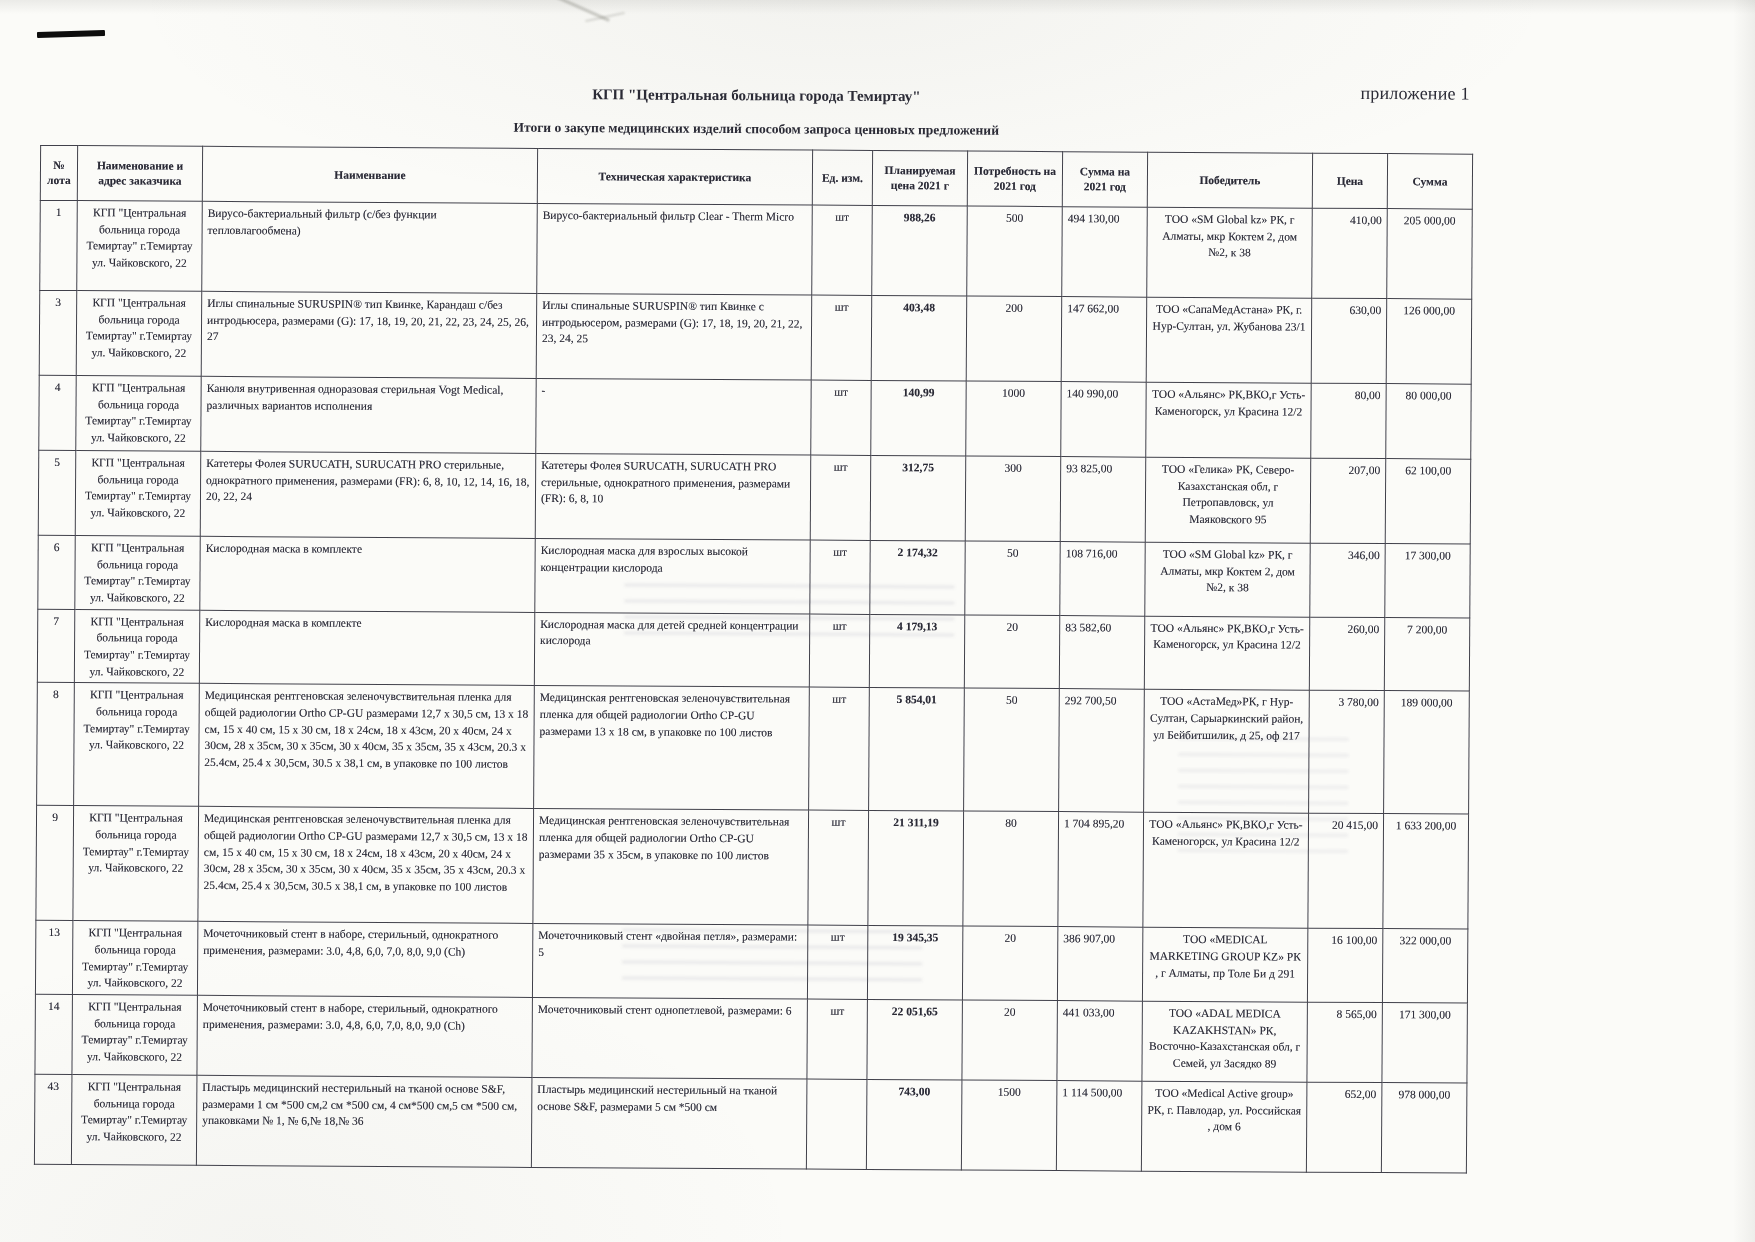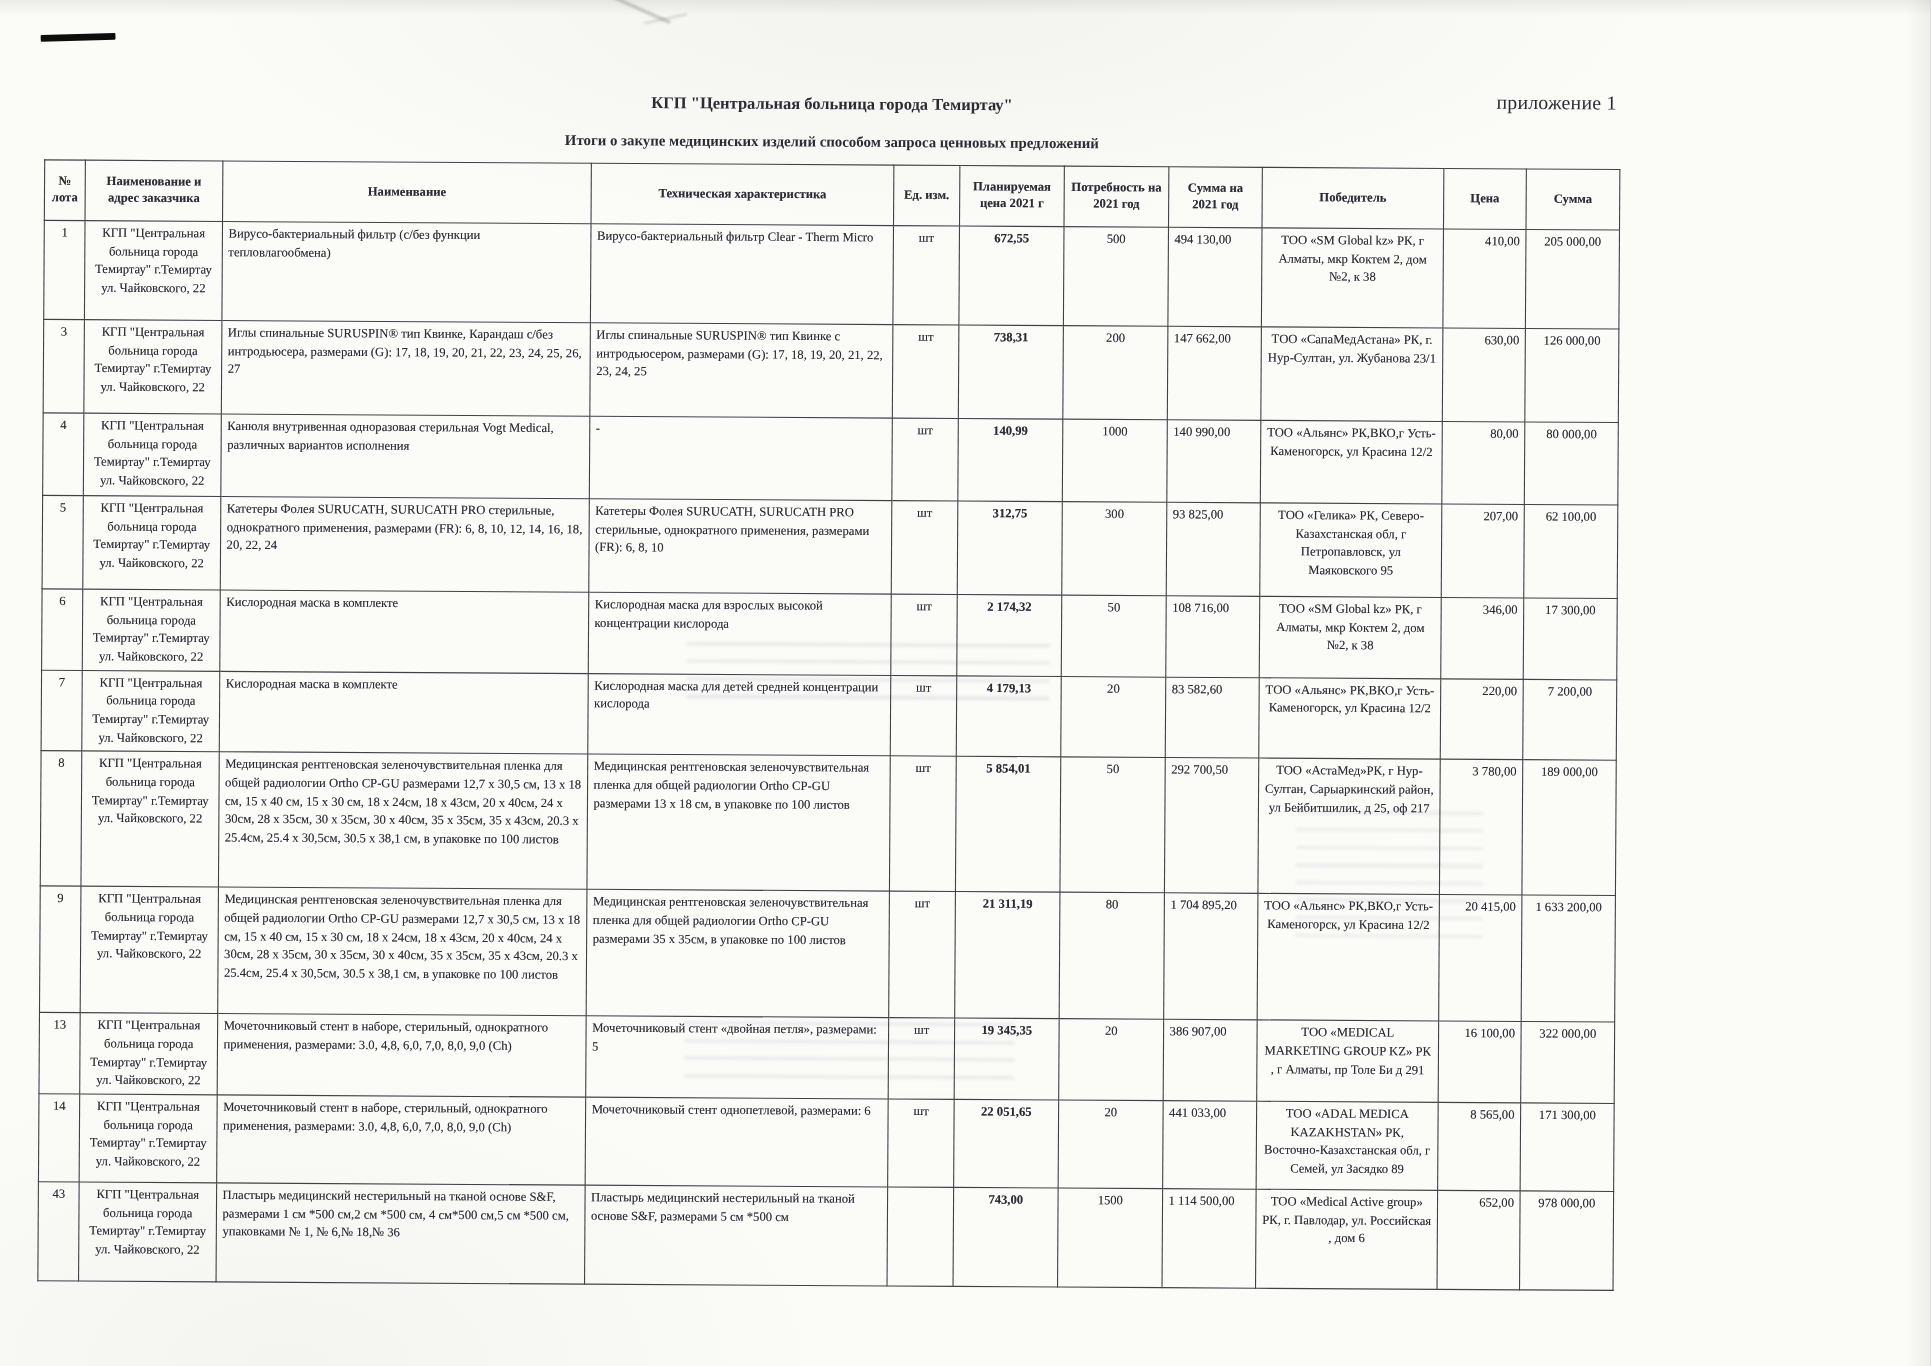--- a/index.html
+++ b/index.html
@@ -117,34 +117,34 @@
           <th>Сумма</th>
         </tr>
       </thead>
       <tbody>
           <tr>
     <td class="c-lot">1</td>
     <td class="c-customer">КГП "Центральная больница города Темиртау"  г.Темиртау ул. Чайковского, 22</td>
     <td class="c-name">Вирусо-бактериальный фильтр (с/без функции тепловлагообмена)</td>
     <td class="c-spec">Вирусо-бактериальный фильтр Clear - Therm Micro</td>
     <td class="c-unit">шт</td>
-    <td class="c-plan">672,55</td>
+    <td class="c-plan">988,26</td>
     <td class="c-need">500</td>
     <td class="c-sum2021">494 130,00</td>
     <td class="c-winner">ТОО «SM Global kz» РК, г Алматы, мкр Коктем 2, дом №2, к 38</td>
     <td class="c-price">410,00</td>
     <td class="c-sum">205 000,00</td>
   </tr>
           <tr>
     <td class="c-lot">3</td>
     <td class="c-customer">КГП "Центральная больница города Темиртау"  г.Темиртау ул. Чайковского, 22</td>
     <td class="c-name">Иглы спинальные SURUSPIN® тип Квинке, Карандаш с/без интродьюсера, размерами (G): 17, 18, 19, 20, 21, 22, 23, 24, 25, 26, 27</td>
     <td class="c-spec">Иглы спинальные SURUSPIN® тип Квинке с интродьюсером, размерами (G): 17, 18, 19, 20, 21, 22, 23, 24, 25</td>
     <td class="c-unit">шт</td>
-    <td class="c-plan">738,31</td>
+    <td class="c-plan">403,48</td>
     <td class="c-need">200</td>
     <td class="c-sum2021">147 662,00</td>
     <td class="c-winner">ТОО «СапаМедАстана» РК, г. Нур-Султан, ул. Жубанова 23/1</td>
     <td class="c-price">630,00</td>
     <td class="c-sum">126 000,00</td>
   </tr>
           <tr>
     <td class="c-lot">4</td>
     <td class="c-customer">КГП "Центральная больница города Темиртау"  г.Темиртау ул. Чайковского, 22</td>
     <td class="c-name">Канюля внутривенная одноразовая стерильная Vogt Medical, различных вариантов исполнения</td>
@@ -186,21 +186,21 @@
           <tr>
     <td class="c-lot">7</td>
     <td class="c-customer">КГП "Центральная больница города Темиртау"  г.Темиртау ул. Чайковского, 22</td>
     <td class="c-name">Кислородная маска в комплекте</td>
     <td class="c-spec">Кислородная маска для детей средней концентрации кислорода</td>
     <td class="c-unit">шт</td>
     <td class="c-plan">4 179,13</td>
     <td class="c-need">20</td>
     <td class="c-sum2021">83 582,60</td>
     <td class="c-winner">ТОО «Альянс» РК,ВКО,г Усть-Каменогорск, ул Красина 12/2</td>
-    <td class="c-price">220,00</td>
+    <td class="c-price">260,00</td>
     <td class="c-sum">7 200,00</td>
   </tr>
           <tr>
     <td class="c-lot">8</td>
     <td class="c-customer">КГП "Центральная больница города Темиртау"  г.Темиртау ул. Чайковского, 22</td>
     <td class="c-name">Медицинская рентгеновская зеленочувствительная пленка для общей радиологии Ortho CP-GU размерами 12,7 х 30,5 см, 13 х 18 см, 15 х 40 см, 15 х 30 см, 18 х 24см, 18 х 43см, 20 х 40см, 24 х 30см, 28 х 35см, 30 х 35см, 30 х 40см, 35 х 35см, 35 х 43см, 20.3 х 25.4см, 25.4 х 30,5см, 30.5 х 38,1 см, в упаковке по 100 листов</td>
     <td class="c-spec">Медицинская рентгеновская зеленочувствительная пленка для общей радиологии Ortho CP-GU размерами  13 х 18 см, в упаковке по 100 листов</td>
     <td class="c-unit">шт</td>
     <td class="c-plan">5 854,01</td>
     <td class="c-need">50</td>

